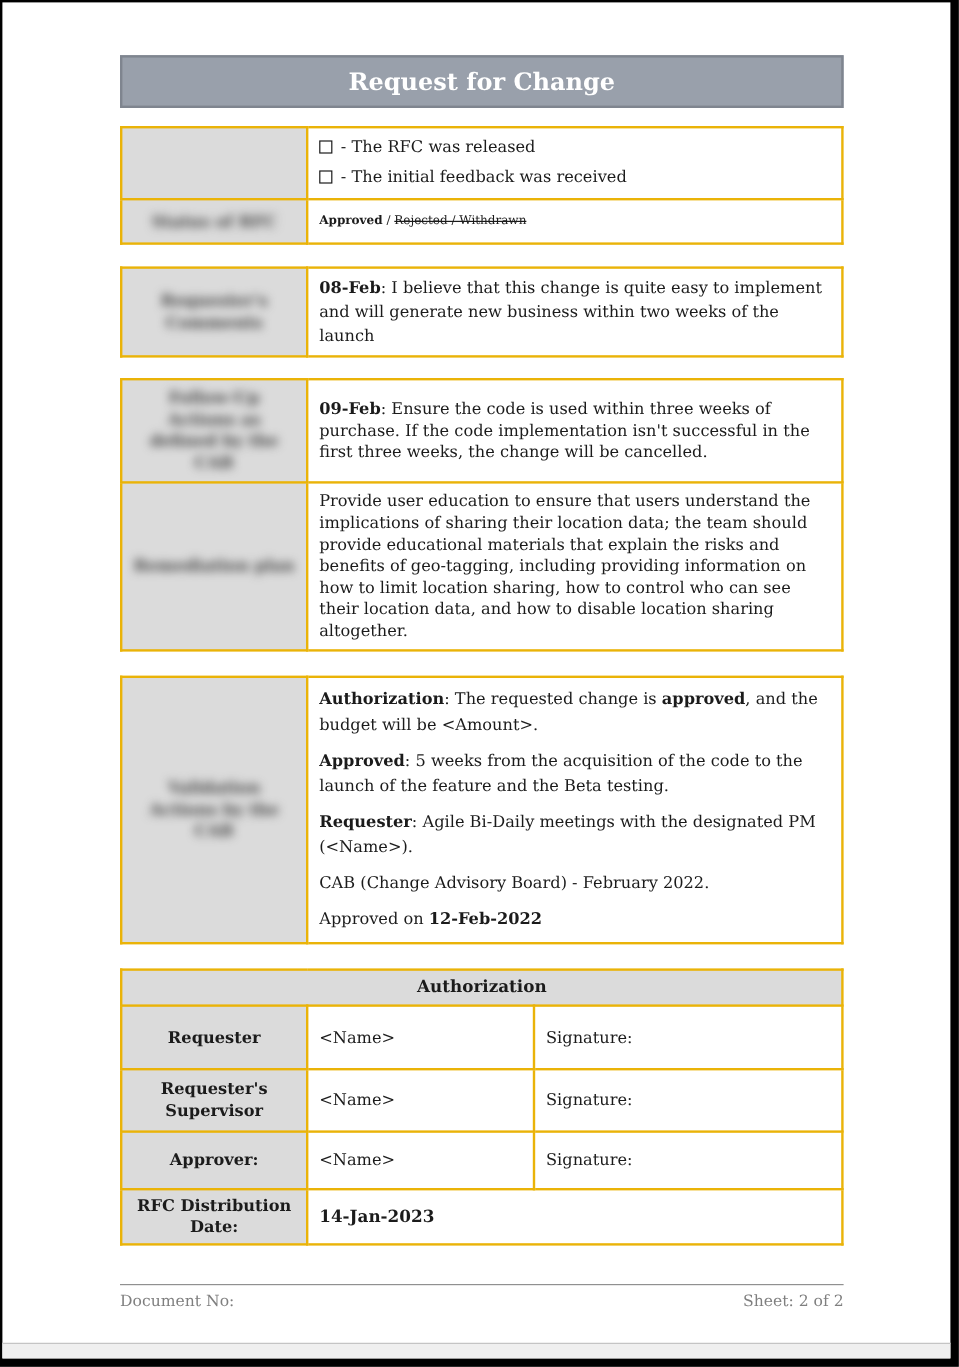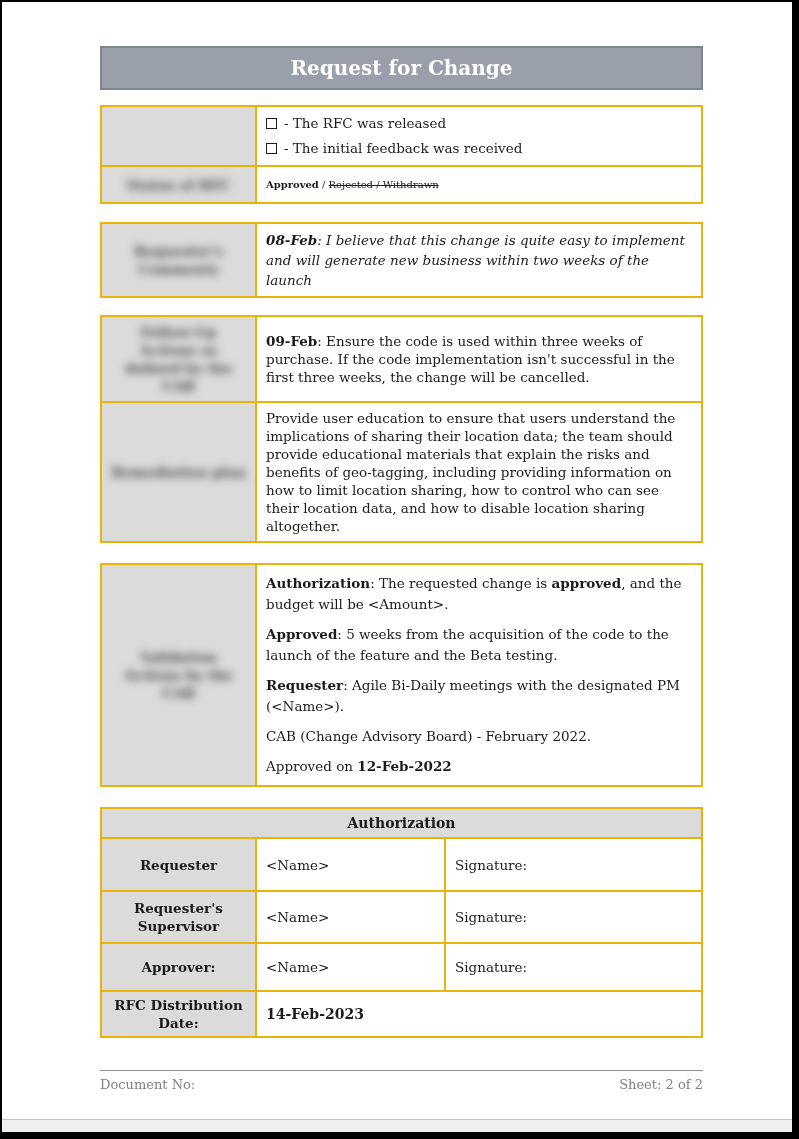--- a/index.html
+++ b/index.html
@@ -78,21 +78,21 @@
   .checkbox {
     display: inline-block;
     width: 11px; height: 11px;
     border: 1.5px solid #1b1b1b;
     margin-right: 7px;
     vertical-align: -1px;
     background: #fff;
   }
   .status-cell { height: 37px; padding: 4px 9px; font-size: 10px; }
 
-  .para-cell { line-height: 20px; vertical-align: middle; font-style: italic; }
+  .para-cell { line-height: 20px; vertical-align: middle; }
   .t3 .row-followup td.body-cell { line-height: 18px; height: 70px; vertical-align: middle; padding: 6px 9px; }
   .t3 .row-remediation td.body-cell { line-height: 18px; vertical-align: middle; padding: 6px 9px; }
 
   .t4 td.body-cell { padding: 8px 9px; vertical-align: middle; }
   .t4 p { line-height: 21px; margin-bottom: 9px; }
   .t4 p:last-child { margin-bottom: 0; }
 
   
   .t5 .auth-header {
     background: var(--label-cell-bg, #dbdbdb);
@@ -242,21 +242,21 @@
           <td><span>&lt;Name&gt;</span></td>
           <td><span>Signature:</span></td>
         </tr>
         <tr style="height:48px">
           <td class="label-cell"><span>Approver:</span></td>
           <td><span>&lt;Name&gt;</span></td>
           <td><span>Signature:</span></td>
         </tr>
         <tr style="height:43px">
           <td class="label-cell"><span>RFC Distribution Date:</span></td>
-          <td colspan="2" class="dist-value"><span>14-Feb-2023</span></td>
+          <td colspan="2" class="dist-value"><span>14-Jan-2023</span></td>
         </tr>
       </tbody>
         </table>
 
       <div class="footer">
         <div class="left">
           <div>Document No:</div>
 
         </div>
         <div class="right">

